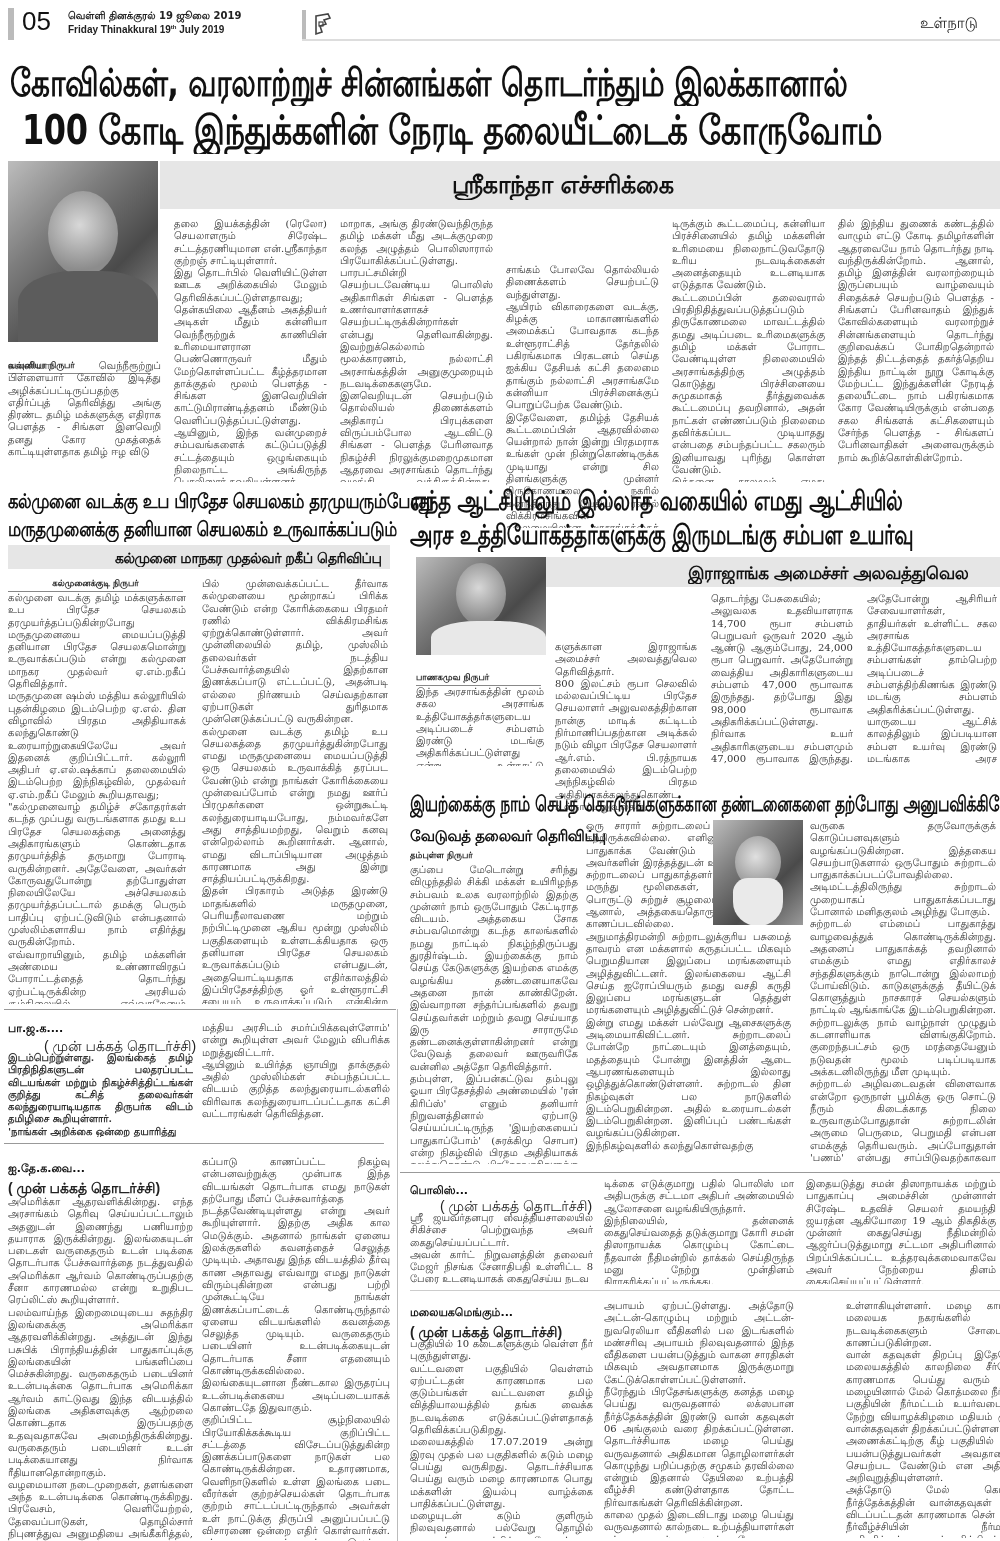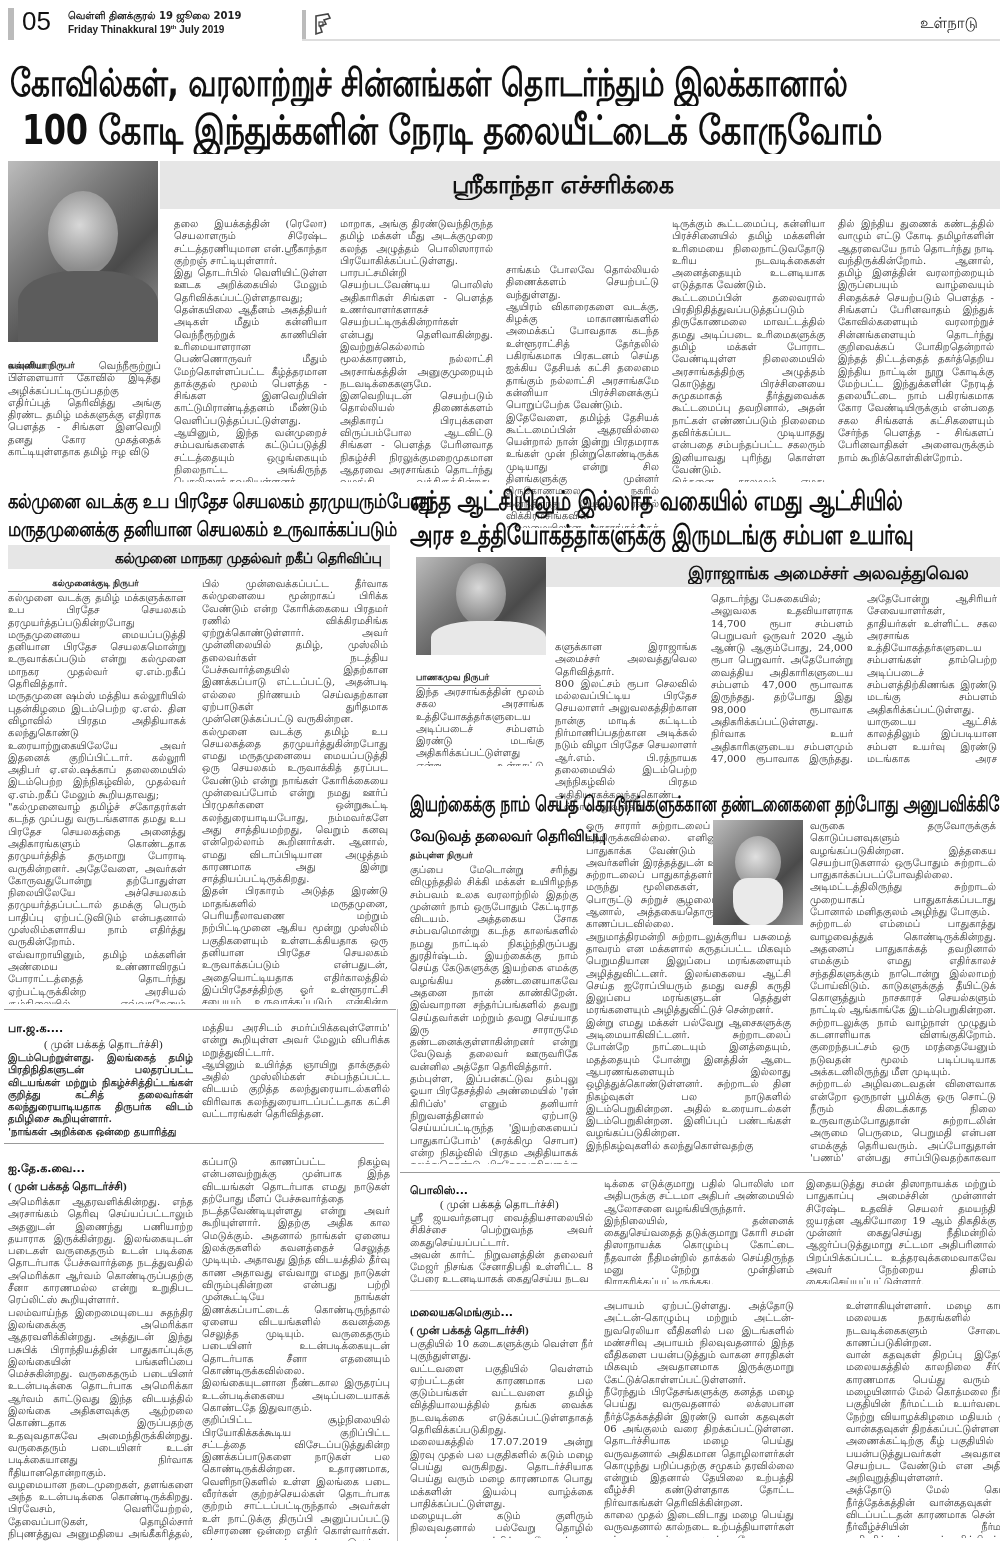--- a/index.html
+++ b/index.html
@@ -9,21 +9,21 @@
   .body-text { font-family: "DejaVu Serif", serif; font-size: 10px; line-height: 12.3px; color: #333; text-align: justify; overflow: hidden; }
   .hl { font-family: "DejaVu Sans", sans-serif; font-weight: bold; color: #111; letter-spacing: -0.5px; white-space: nowrap; overflow: hidden; }
   .subhead-bar { background: #e6e6e6; }
   .byline { font-family: "DejaVu Sans", sans-serif; font-weight: bold; font-size: 8.5px; color: #222; border-bottom: 1px solid #888; padding-bottom: 2px; }
   .photo { background: linear-gradient(135deg, #bdbdbd 0%, #7a7a7a 35%, #4a4a4a 65%, #9a9a9a 100%); overflow: hidden; }
   .photo .face { position: absolute; border-radius: 50%; background: radial-gradient(circle at 45% 40%, #d8d8d8, #8c8c8c 70%); }
   .photo .body { position: absolute; background: #5c5c5c; border-radius: 40% 40% 0 0; }
   .rule { background: #999; }
   .col { position: absolute; }
   .cont-title { font-family: "DejaVu Sans", sans-serif; font-weight: bold; font-size: 11px; color: #111; }
-  .cont-note { font-family: Liberation Serif, serif; font-size: 11px; color: #222; }
+  .cont-note { font-family: Liberation Sans, sans-serif; font-size: 14px; color: #222; }
 </style>
 </head>
 <body>
 
 <div class="abs" style="left:0;top:0;width:1000px;height:40px;">
   <div class="abs" style="left:8px;top:8px;width:6px;height:32px;background:#bbb;"></div>
   <div class="abs" style="left:22px;top:6px;font-family:'Liberation Sans',sans-serif;font-size:26px;color:#111;">05</div>
   <div class="abs" style="left:68px;top:10px;font-size:10px;font-weight:bold;color:#222;white-space:nowrap;">வெள்ளி தினக்குரல் 19 ஜூலை 2019</div>
   <div class="abs" style="left:68px;top:24px;font-family:'Liberation Sans',sans-serif;font-size:10px;font-weight:bold;color:#222;white-space:nowrap;">
     <span>Friday Thinakkural 19</span><sup style="font-size:6px;">th</sup><span> July 2019</span>

